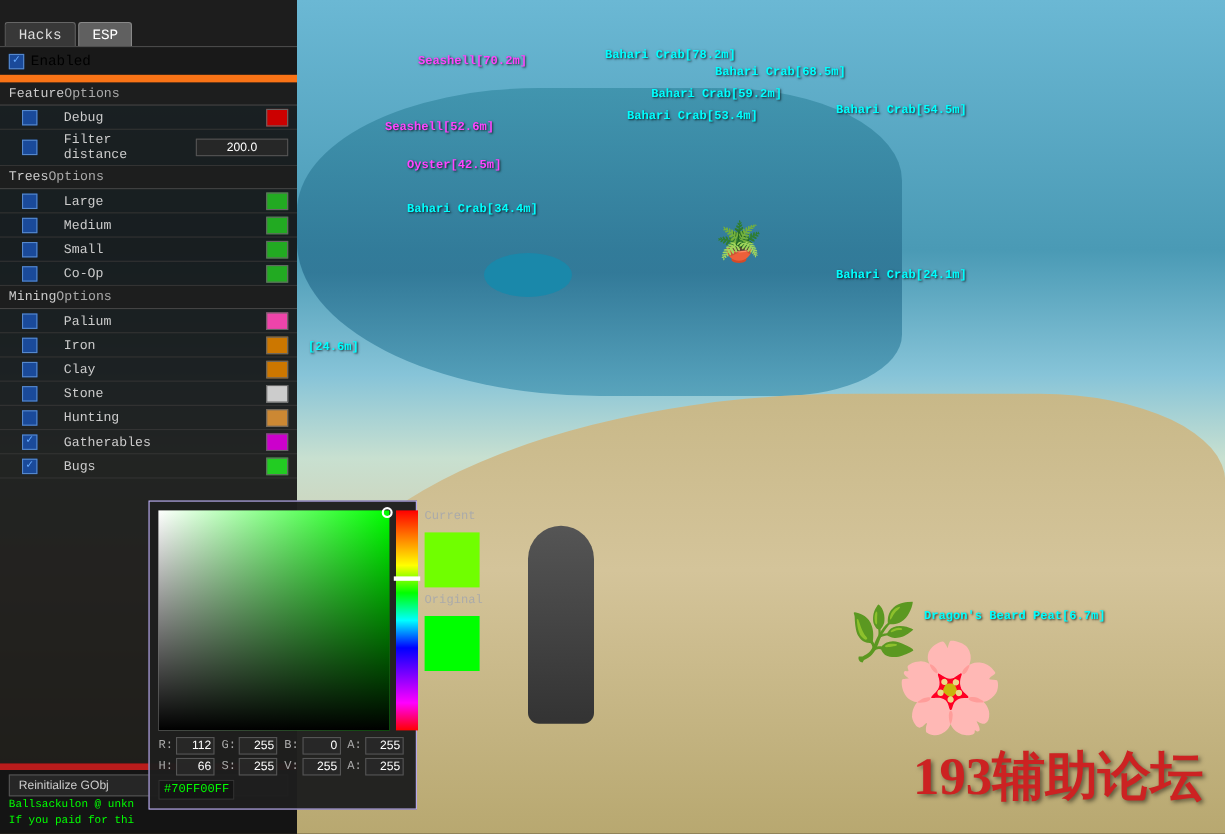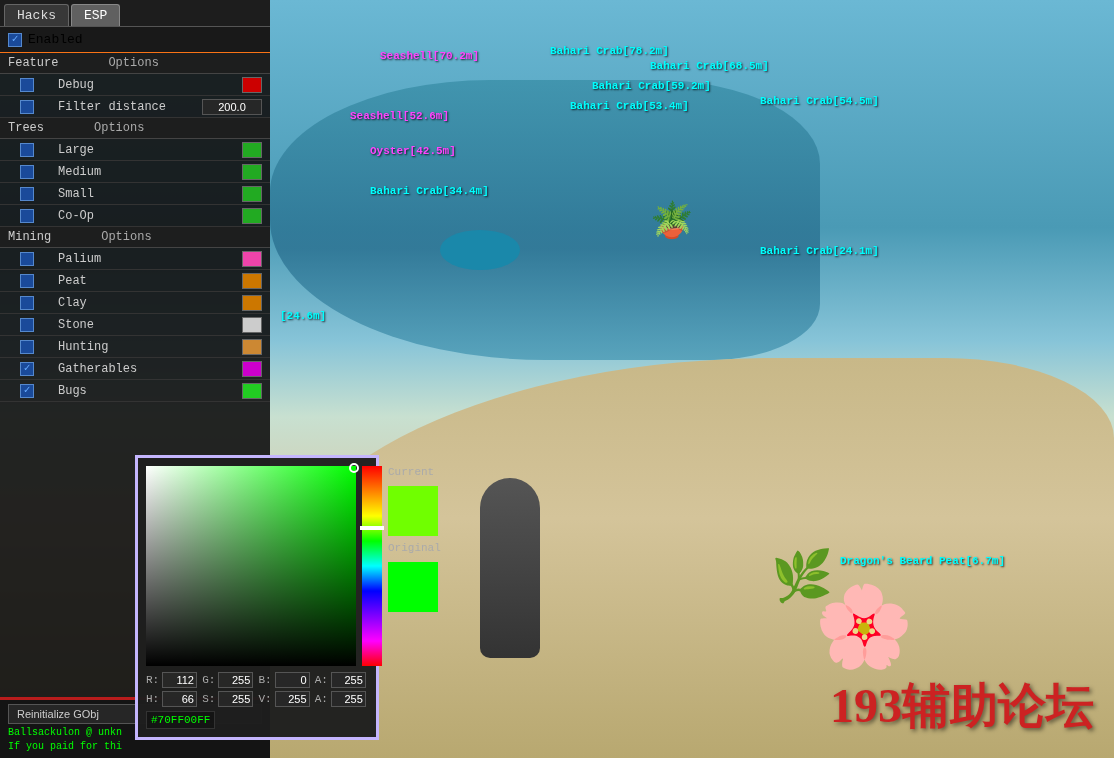--- a/index.html
+++ b/index.html
@@ -76,35 +76,36 @@
 
     .tab {
       padding: 3px 12px;
       font-size: 13px;
       cursor: pointer;
       border: 1px solid #666;
       border-bottom: none;
       background: rgba(60,60,60,0.9);
       color: #ddd;
       border-radius: 3px 3px 0 0;
+      margin-top: 16px;
     }
     .tab.active {
       background: rgba(100,100,100,0.95);
       color: #fff;
       border-color: #888;
     }
 
     
     #enabled-row {
       display: flex;
       align-items: center;
       gap: 6px;
       padding: 5px 8px;
       background: rgba(25,25,25,0.95);
-      border-bottom: 1px solid #f97316;
+      border-bottom: 7px solid #f97316;
     }
 
     .checkbox {
       width: 14px; height: 14px;
       background: #1a4a9a;
       border: 1px solid #5588cc;
       display: flex; align-items: center; justify-content: center;
       color: #7af;
       font-size: 10px;
       flex-shrink: 0;
@@ -117,21 +118,20 @@
     }
 
     
     .section-header {
       display: flex;
       align-items: center;
       padding: 3px 8px;
       background: rgba(30,30,30,0.9);
       color: #ccc;
       font-size: 12px;
-      gap: 50px;
       border-bottom: 1px solid #444;
     }
     .section-header .options-label {
       color: #aaa;
     }
 
     
     .feature-row {
       display: flex;
       align-items: center;
@@ -146,42 +146,42 @@
       flex: 1;
       color: #ccc;
     }
     .color-box {
       width: 20px; height: 16px;
       border: 1px solid #666;
       flex-shrink: 0;
       cursor: pointer;
     }
     .text-input {
-      width: 60px;
+      width: 84px;
       background: rgba(40,40,40,0.9);
       border: 1px solid #555;
       color: #fff;
       font-size: 11px;
       padding: 1px 3px;
       text-align: center;
     }
 
     
     #panel-content {
       flex: 1;
       overflow-y: auto;
       overflow-x: hidden;
     }
     #panel-content::-webkit-scrollbar { width: 4px; }
     #panel-content::-webkit-scrollbar-track { background: #222; }
     #panel-content::-webkit-scrollbar-thumb { background: #555; }
 
     
     #panel-bottom {
-      border-top: 3px solid #b91c1c;
+      border-top: 6px solid #b91c1c;
       padding: 4px 8px;
       background: rgba(20,20,20,0.95);
     }
 
     .reinit-btn {
       background: rgba(40,40,40,0.9);
       border: 1px solid #555;
       color: #ccc;
       font-size: 11px;
       padding: 3px 8px;
@@ -197,21 +197,21 @@
       line-height: 1.4;
     }
 
     
     #color-picker-popup {
       position: absolute;
       top: 455px;
       left: 135px;
       width: 244px;
       background: rgba(30,30,30,0.97);
-      border: 3px solid #c4b5fd;
+      border: 1px solid #c4b5fd;
       z-index: 20;
       padding: 8px;
     }
 
     #color-picker-main {
       display: flex;
       gap: 6px;
       margin-bottom: 6px;
     }
 
@@ -450,21 +450,21 @@
       <span class="options-label">Options</span>
     </div>
 
     <div class="feature-row">
       <div class="checkbox"></div>
       <span class="row-label">Palium</span>
       <div class="color-box" style="background:#ee44aa;"></div>
     </div>
     <div class="feature-row">
       <div class="checkbox"></div>
-      <span class="row-label">Peat</span>
+      <span class="row-label">Iron</span>
       <div class="color-box" style="background:#cc7700;"></div>
     </div>
     <div class="feature-row">
       <div class="checkbox"></div>
       <span class="row-label">Clay</span>
       <div class="color-box" style="background:#cc7700;"></div>
     </div>
     <div class="feature-row">
       <div class="checkbox"></div>
       <span class="row-label">Stone</span>

